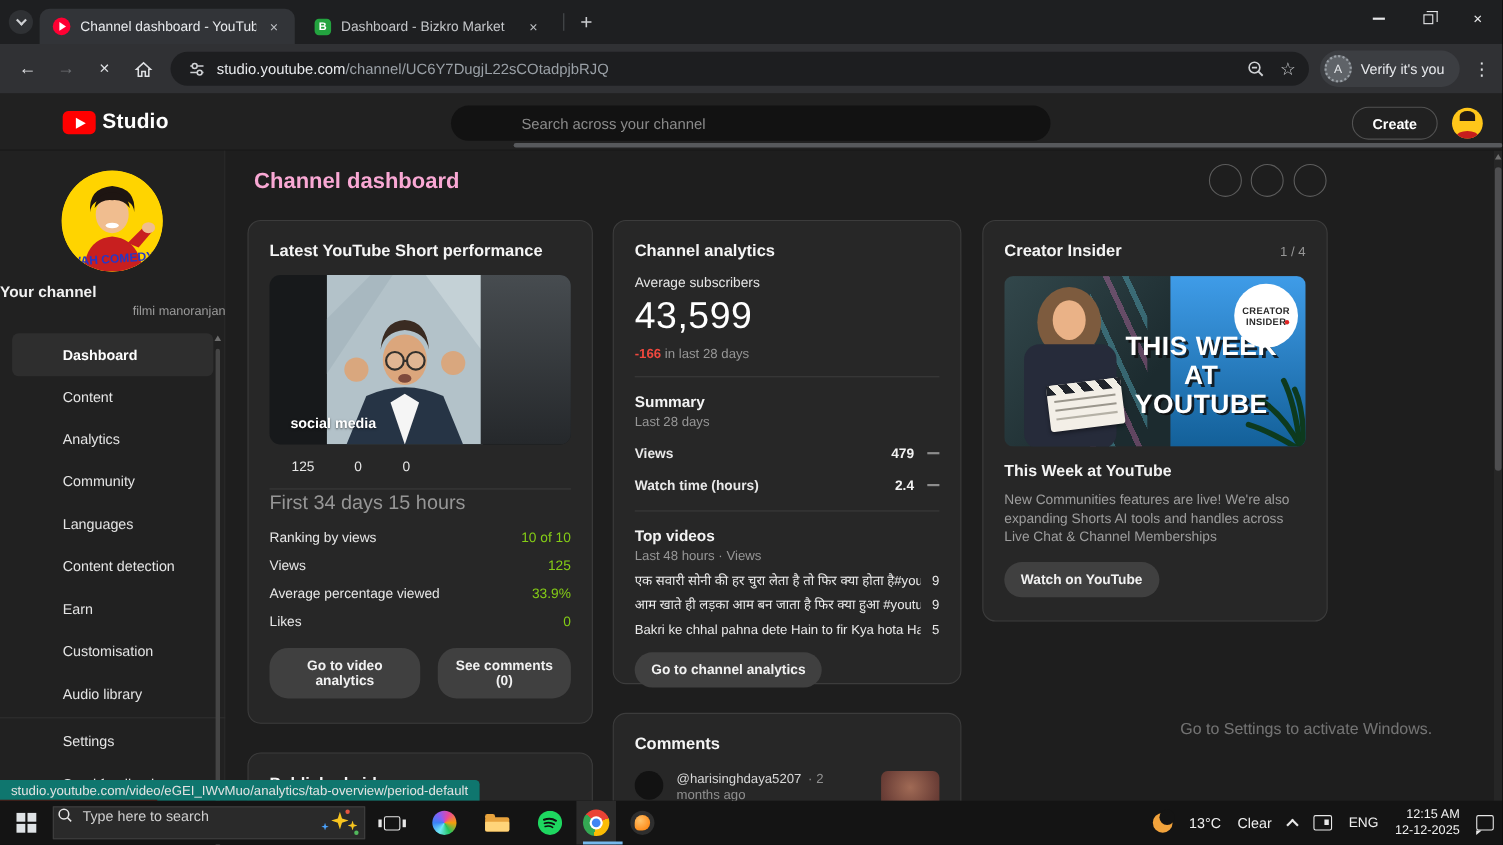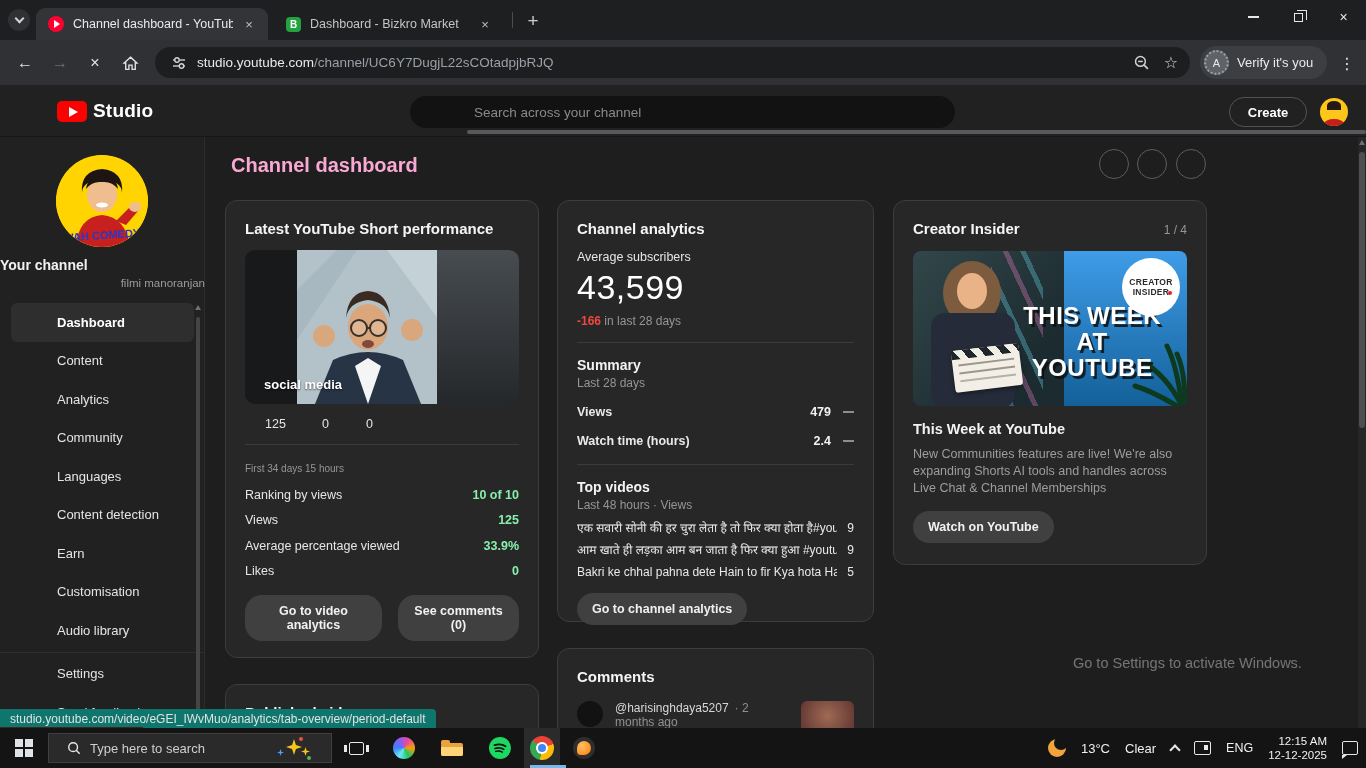--- a/index.html
+++ b/index.html
@@ -84,21 +84,21 @@
   
   .thumb-short{position:relative;margin-top:13px;height:154px;border-radius:10px;overflow:hidden;background:#17191b}
   .ts-c{position:absolute;left:52px;top:0;width:142px;height:154px}
   .ts-r{position:absolute;right:0;top:0;width:82px;height:154px;background:linear-gradient(#474c50,#25282b)}
   .ts-cap{position:absolute;left:19px;bottom:12px;color:#fff;font-size:13px;font-weight:bold;text-shadow:0 1px 2px rgba(0,0,0,.6)}
   .metrics{display:flex;margin-top:13px;padding-left:20px;font-size:12.5px;color:#e6e6e6}
   .metrics span{display:inline-block}
   .metrics span:nth-child(1){width:57px}.metrics span:nth-child(2){width:44px}.metrics span:nth-child(3){width:44px}
   .srow{display:flex;justify-content:space-between;align-items:center;height:25.5px;font-size:12.5px}
   .srow .lb{color:#e6e6e6;font-weight:500}
-  .srow .vl{color:#86efac;font-weight:bold}
+  .srow .vl{color:#84cc16;font-weight:normal}
   .btnrow{display:flex;gap:16px;margin-top:11px}
 
   
   .bignum{font-size:34px;color:#fff;margin-top:4px;letter-spacing:.5px}
   .delta{margin-top:7px;font-size:12px}
   .delta .neg{color:#f0483e;font-weight:bold}
   .flat{display:inline-block;width:11px;height:2px;background:#8d8d8d;margin-left:12px;vertical-align:middle}
   .sumrow{display:flex;align-items:center;margin-top:15px;font-size:12.5px}
   .sumrow .lb{flex:1;font-weight:bold;color:#e9e9e9}
   .sumrow .vl{font-weight:bold;color:#f2f2f2}
@@ -146,21 +146,21 @@
   .sliver{position:absolute;left:0;top:727px;width:143px;height:2px;background:#46211b;z-index:55}
 
   
   .taskbar{position:absolute;left:0;top:728px;width:1366px;height:40px;background:#141414;z-index:60;display:flex;align-items:center}
   .tb-left{display:flex;align-items:center;height:40px}
   .tb-slot{width:48px;height:40px;display:flex;align-items:center;justify-content:center;position:relative}
   .tb-slot.active{background:#2b2b2b}
   .tb-slot.active::after{content:'';position:absolute;left:6px;bottom:0;width:36px;height:3px;background:#76b9ed}
   .winlogo{display:grid;grid-template-columns:8px 8px;grid-template-rows:8px 8px;gap:1.5px}
   .winlogo i{background:#dfe3e6}
-  .tbsearch{width:284px;height:30px;background:#2a2a2a;border:1px solid #3f3f3f;display:flex;align-items:center;padding:0 18px;position:relative}
+  .tbsearch{width:284px;height:30px;background:#2a2a2a;border:1px solid #3f3f3f;display:flex;align-items:flex-start;padding:0 3px;position:relative}
   .tbsearch input{flex:1;background:transparent;border:none;outline:none;color:#d6d6d6;font-size:13px;margin-left:9px;font-family:inherit}
   .tbsearch input::placeholder{color:#cfcfcf}
   .sparkles{position:relative;width:40px;height:26px;flex:none}
   .spark{position:absolute;background:#f7c41f;clip-path:polygon(50% 0,62% 38%,100% 50%,62% 62%,50% 100%,38% 62%,0 50%,38% 38%)}
   .sp1{width:16px;height:16px;left:13px;top:4px}
   .sp2{width:9px;height:9px;left:28px;top:12px}
   .sp3{width:7px;height:7px;left:4px;top:14px;background:#4aa3ff}
   .dot{position:absolute;border-radius:50%;width:4px;height:4px}
   .dotr{background:#e5553f;left:26px;top:2px}
   .dotg{background:#51b85c;left:34px;top:21px}
@@ -363,21 +363,21 @@
         </div>
         <div class="ts-r"></div>
         <div class="ts-cap">social media</div>
       </div>
       <div class="metrics">
         <span>125</span>
         <span>0</span>
         <span>0</span>
       </div>
       <div class="divider" style="margin-top:13px"></div>
-      <div class="muted" style="margin-top:18px;font-size:10px">First 34 days 15 hours</div>
+      <div class="muted" style="margin-top:2px;font-size:18px">First 34 days 15 hours</div>
       <div style="margin-top:8px">
         <div class="srow">
             <span class="lb">Ranking by views</span>
             <span class="vl">10 of 10</span>
           </div>
         <div class="srow">
             <span class="lb">Views</span>
             <span class="vl">125</span>
           </div>
         <div class="srow">

